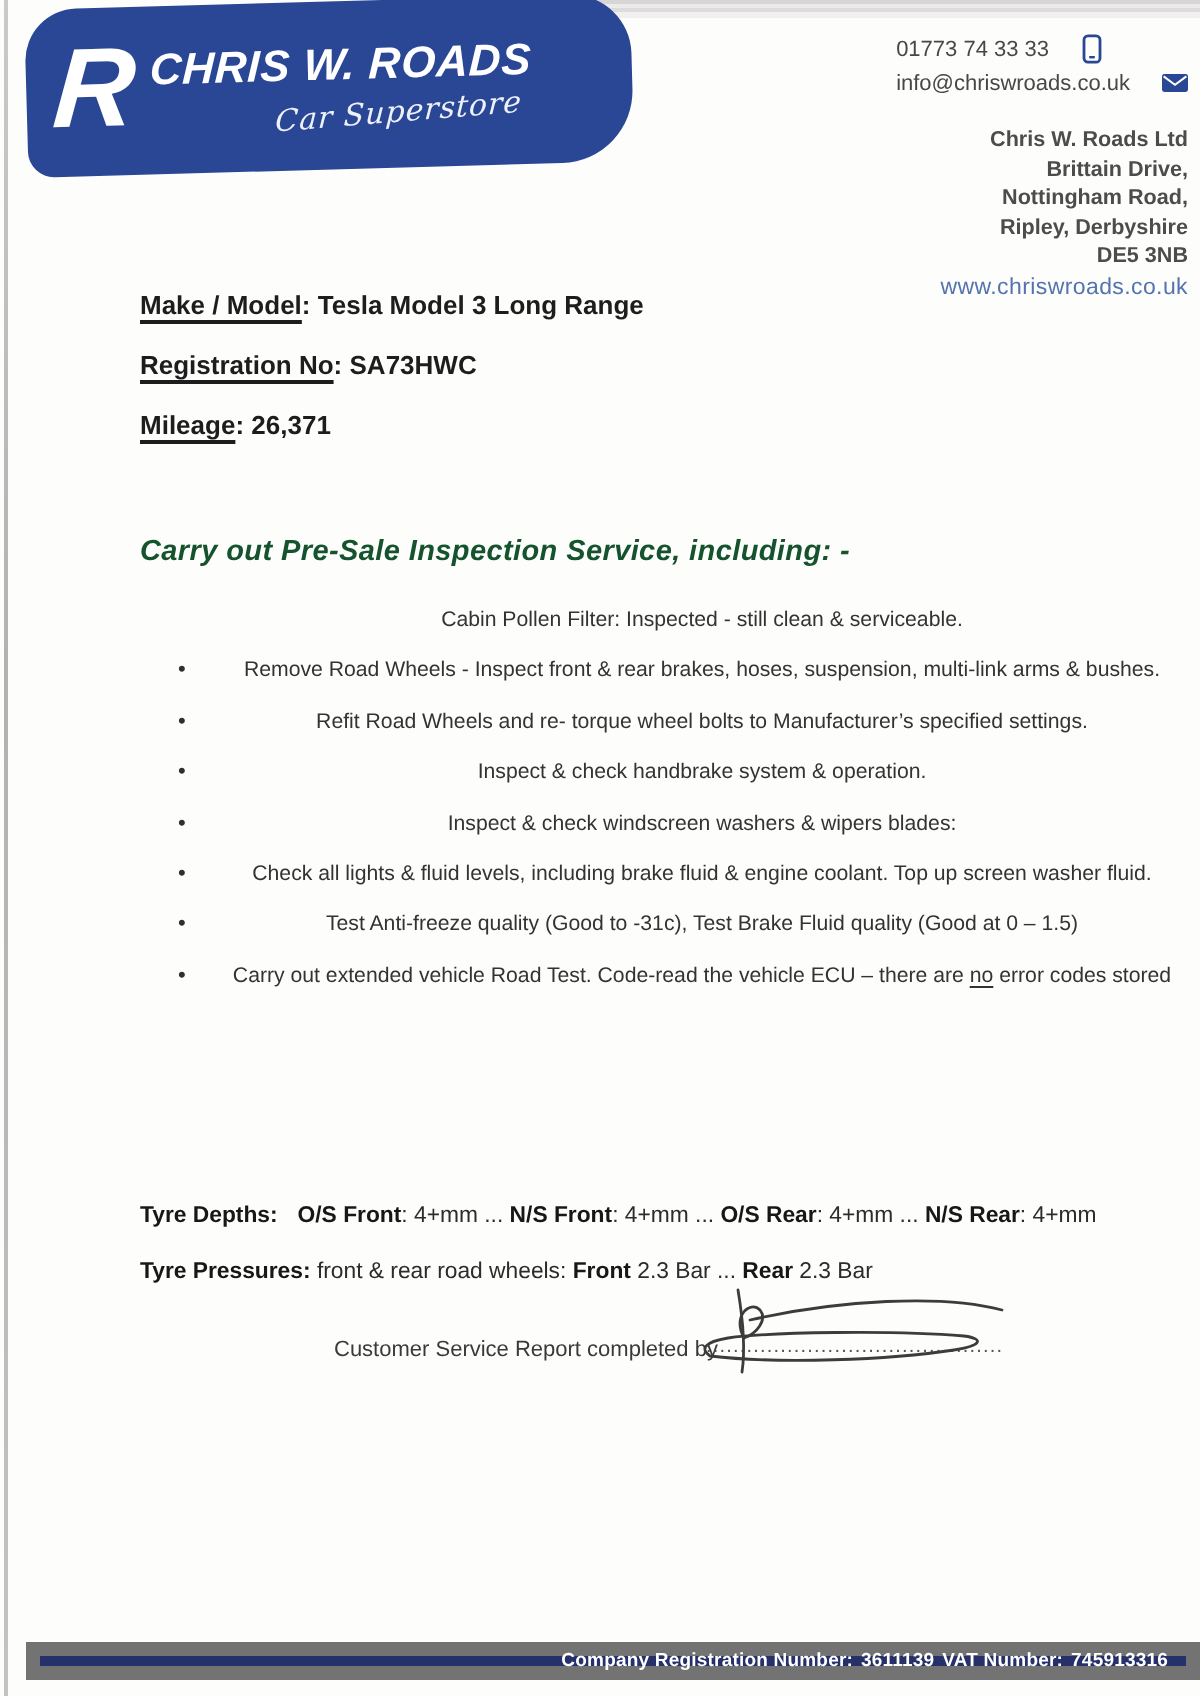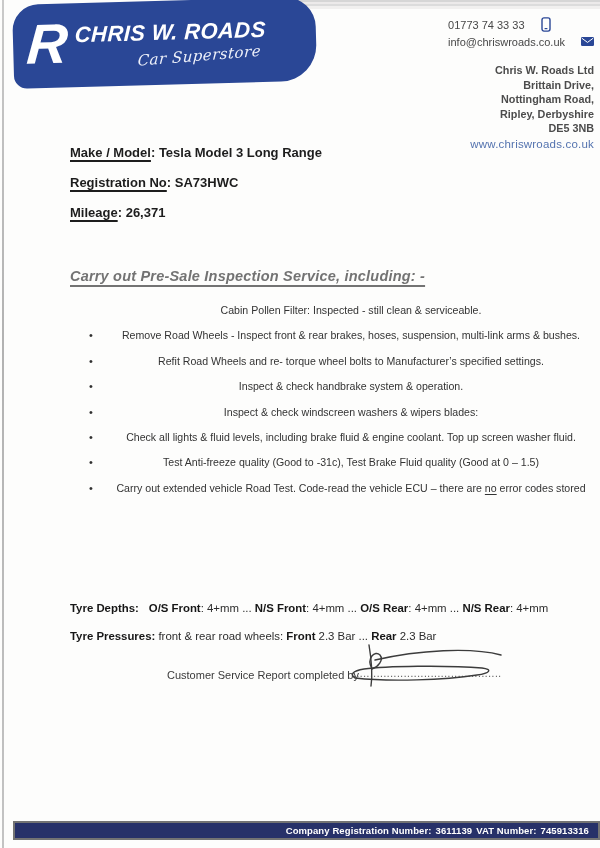--- a/index.html
+++ b/index.html
@@ -51,43 +51,43 @@
   .contact-row .ic{display:inline-flex;}
   .address{position:absolute;top:63px;right:6px;text-align:right;font-size:10.8px;line-height:14.5px;color:#4c4c4c;font-weight:bold;}
   .website{position:absolute;top:138px;right:6px;text-align:center;font-size:11.5px;color:var(--link-blue,#5473af);letter-spacing:.2px;}
   
   .vehicle{position:absolute;left:70px;top:145px;font-size:13px;font-weight:bold;color:#1d1d1d;}
   .vehicle .row{margin-bottom:14px;line-height:16px;}
   .vehicle .vlabel{text-decoration:underline;text-underline-offset:3px;text-decoration-thickness:1.5px;}
   
   .heading{
     position:absolute;left:70px;top:268px;
-    font-size:14.5px;font-weight:bold;font-style:italic;color:#737373;
-    text-decoration:underline;text-underline-offset:4px;text-decoration-thickness:1.5px;
+    font-size:14.5px;font-weight:bold;font-style:italic;color:#14532d;
+    text-underline-offset:4px;text-decoration-thickness:1.5px;
     letter-spacing:.2px;
   }
   .list{position:absolute;left:89px;top:305px;width:505px;font-size:10.6px;color:#333;}
   .list .li{position:relative;padding-left:19px;margin-bottom:14.4px;line-height:11px;white-space:nowrap;text-align:center;}
   .list .li::before{content:"\2022";position:absolute;left:0;top:0;font-size:11px;color:#2f2f2f;}
   .list .li.no-bullet::before{content:"";}
   .list u{text-underline-offset:2px;}
   
   .tyres{position:absolute;left:70px;top:566px;font-size:11.4px;color:#2c2c2c;margin-top:36px;}
   .tyres .tline{margin-bottom:15px;line-height:13px;white-space:nowrap;}
   .tyres b{color:#171717;}
   .tyres .gap{display:inline-block;width:10px;}
   
   .sig-caption{position:absolute;left:167px;top:669px;font-size:11px;color:#3a3a3a;}
   .sig-dots{position:absolute;left:353px;top:668px;font-size:10px;letter-spacing:.6px;color:#555;}
   .sig-svg{position:absolute;left:349px;top:641px;}
   
   .footer{
     position:absolute;left:13px;right:0;top:821px;height:19px;
     background:var(--footer-navy,#273169);
-    border:2px solid #737373;box-sizing:border-box;
+    border:7px solid #737373;box-sizing:border-box;
     display:flex;align-items:center;justify-content:flex-end;
     gap:4px;padding-right:9px;
     color:#fff;font-size:9.5px;font-weight:bold;letter-spacing:.1px;white-space:nowrap;
   }
 </style>
 </head>
 <body>
 
 <div class="scanner-strip"></div>
 <div class="left-edge"></div>

